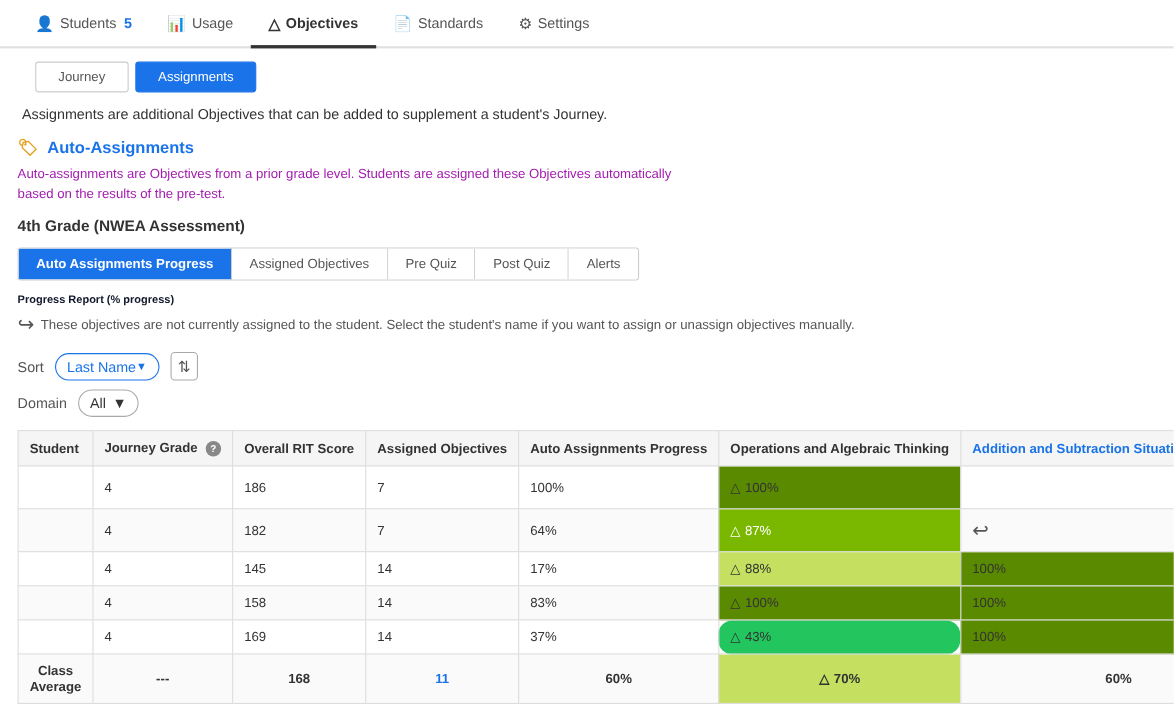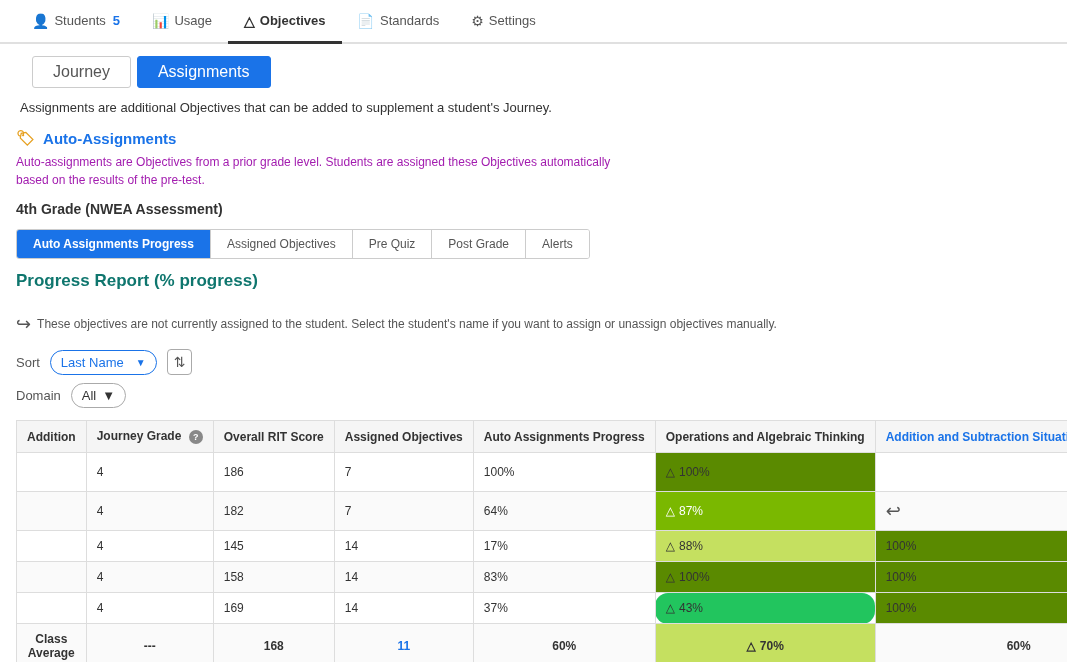--- a/index.html
+++ b/index.html
@@ -37,21 +37,21 @@
     .sub-tabs {
       display: flex;
       gap: 6px;
       padding: 12px 16px;
     }
     .sub-tab {
       padding: 6px 20px;
       border: 1px solid #ccc;
       border-radius: 3px;
       cursor: pointer;
-      font-size: 16px;
+      font-size: 12px;
       color: #555;
       background: #fff;
     }
     .sub-tab.active {
       background: #1a73e8;
       color: #fff;
       border-color: #1a73e8;
     }
 
     
@@ -106,24 +106,24 @@
       background: #fff;
     }
     .progress-tab:last-child { border-right: none; }
     .progress-tab.active {
       background: #1a73e8;
       color: #fff;
       font-weight: 600;
     }
 
     .progress-label {
-      font-size: 17px;
+      font-size: 10px;
       font-weight: 600;
-      color: #0f766e;
-      margin-bottom: 22px;
+      color: #0f172a;
+      margin-bottom: 6px;
     }
 
     .info-row {
       display: flex;
       align-items: center;
       gap: 6px;
       font-size: 12px;
       color: #555;
       margin-bottom: 14px;
     }
@@ -138,21 +138,21 @@
     .filter-label {
       font-size: 13px;
       color: #555;
     }
     .sort-select {
       display: flex;
       align-items: center;
       border: 1px solid #1a73e8;
       border-radius: 16px;
       padding: 4px 10px;
-      gap: 12px;
+      gap: 0;
       color: #1a73e8;
       font-size: 13px;
       cursor: pointer;
     }
     .sort-select .arrow { font-size: 10px; }
 
     .sort-icon-btn {
       border: 1px solid #aaa;
       border-radius: 4px;
       padding: 4px 6px;
@@ -279,21 +279,21 @@
   </div>
   <p class="section-desc" style="white-space:pre-line;">Auto-assignments are Objectives from a prior grade level. Students are assigned these Objectives automatically
 based on the results of the pre-test.</p>
 
   <p class="grade-title">4th Grade (NWEA Assessment)</p>
 
   <div class="progress-tabs">
     <div class="progress-tab active">Auto Assignments Progress</div>
     <div class="progress-tab">Assigned Objectives</div>
     <div class="progress-tab">Pre Quiz</div>
-    <div class="progress-tab">Post Grade</div>
+    <div class="progress-tab">Post Quiz</div>
     <div class="progress-tab">Alerts</div>
   </div>
 
   <p class="progress-label">Progress Report (% progress)</p>
 
   <div class="info-row">
     <span style="font-size:18px;color:#555;transform:scaleX(-1);display:inline-block;">↩</span>
     <span>These objectives are not currently assigned to the student. Select the student's name if you want to assign or unassign objectives manually.</span>
   </div>
 
@@ -312,21 +312,21 @@
     <span class="filter-label">Domain</span>
     <div class="domain-select">
       <span>All</span>
       <span class="arrow">▼</span>
     </div>
   </div>
 
   <table class="data-table">
     <thead>
       <tr>
-        <th>Addition</th>
+        <th>Student</th>
         <th>
           <span>Journey Grade</span>
           <span class="info-icon">?</span>
         </th>
         <th>Overall RIT Score</th>
         <th>Assigned Objectives</th>
         <th>Auto Assignments Progress</th>
         <th>Operations and Algebraic Thinking</th>
         <th class="blue">Addition and Subtraction Situations within 100</th>
       </tr>

